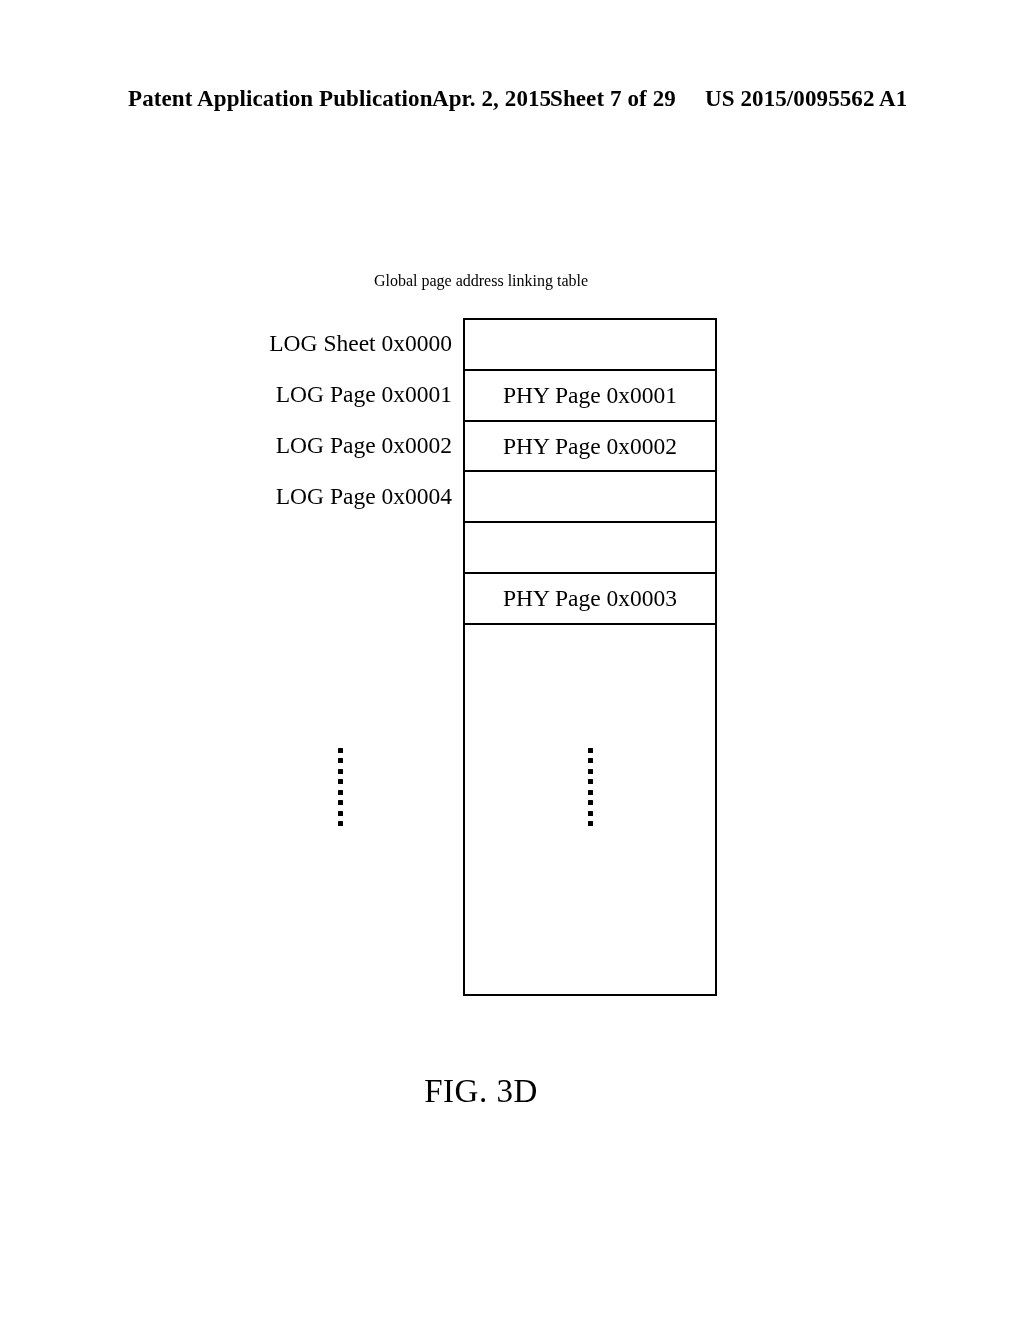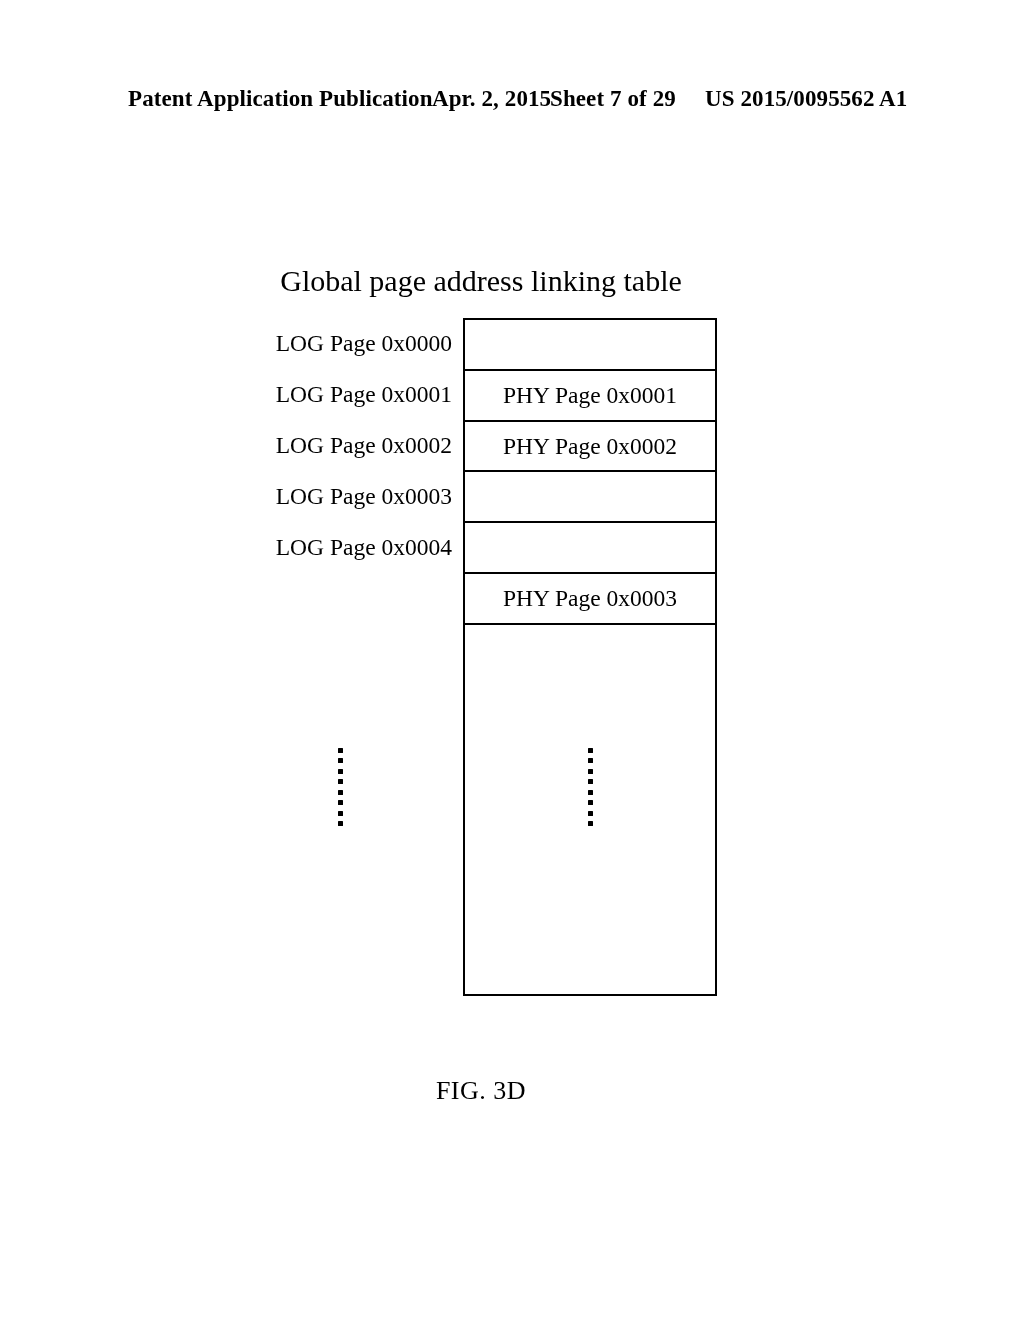--- a/index.html
+++ b/index.html
@@ -48,21 +48,21 @@
     width: 1024px;
     height: 1320px;
   }
 
   .table-title {
     position: absolute;
     top: 266px;
     left: 243px;
     width: 476px;
     text-align: center;
-    font-size: 30px;
+    font-size: 16px;
     line-height: 30px;
     white-space: nowrap;
   }
 
   
   .link-table {
     position: absolute;
     left: 463px;
     top: 318px;
     width: 254px;
@@ -127,45 +127,44 @@
   }
   .vdots-left  { left: 338px; top: 748px; }
   .vdots-right { left: 588px; top: 748px; }
 
   .fig-caption {
     position: absolute;
     top: 1068px;
     left: 243px;
     width: 476px;
     text-align: center;
-    font-size: 26px;
+    font-size: 33px;
     line-height: 46px;
     letter-spacing: 0.5px;
     white-space: nowrap;
   }
 </style>
 </head>
 <body>
 
 <div class="page-header">
   <span class="hdr-item hdr-pub">Patent Application Publication</span>
   <span class="hdr-item hdr-date">Apr. 2, 2015</span>
   <span class="hdr-item hdr-sheet">Sheet 7 of 29</span>
   <span class="hdr-item hdr-num">US 2015/0095562 A1</span>
 </div>
 
 <div class="figure">
 
   <div class="table-title">Global page address linking table</div>
 
   <div class="log-labels">
-    <div class="log-label">LOG Page 0x0000</div>
+    <div class="log-label">LOG Sheet 0x0000</div>
     <div class="log-label">LOG Page 0x0001</div>
     <div class="log-label">LOG Page 0x0002</div>
-    <div class="log-label">LOG Page 0x0003</div>
     <div class="log-label">LOG Page 0x0004</div>
   </div>
 
   <div class="link-table">
     <div class="link-rows">
       <div class="link-row">
         <span class="cell-text"></span>
       </div>
       <div class="link-row">
         <span class="cell-text">PHY Page 0x0001</span>

